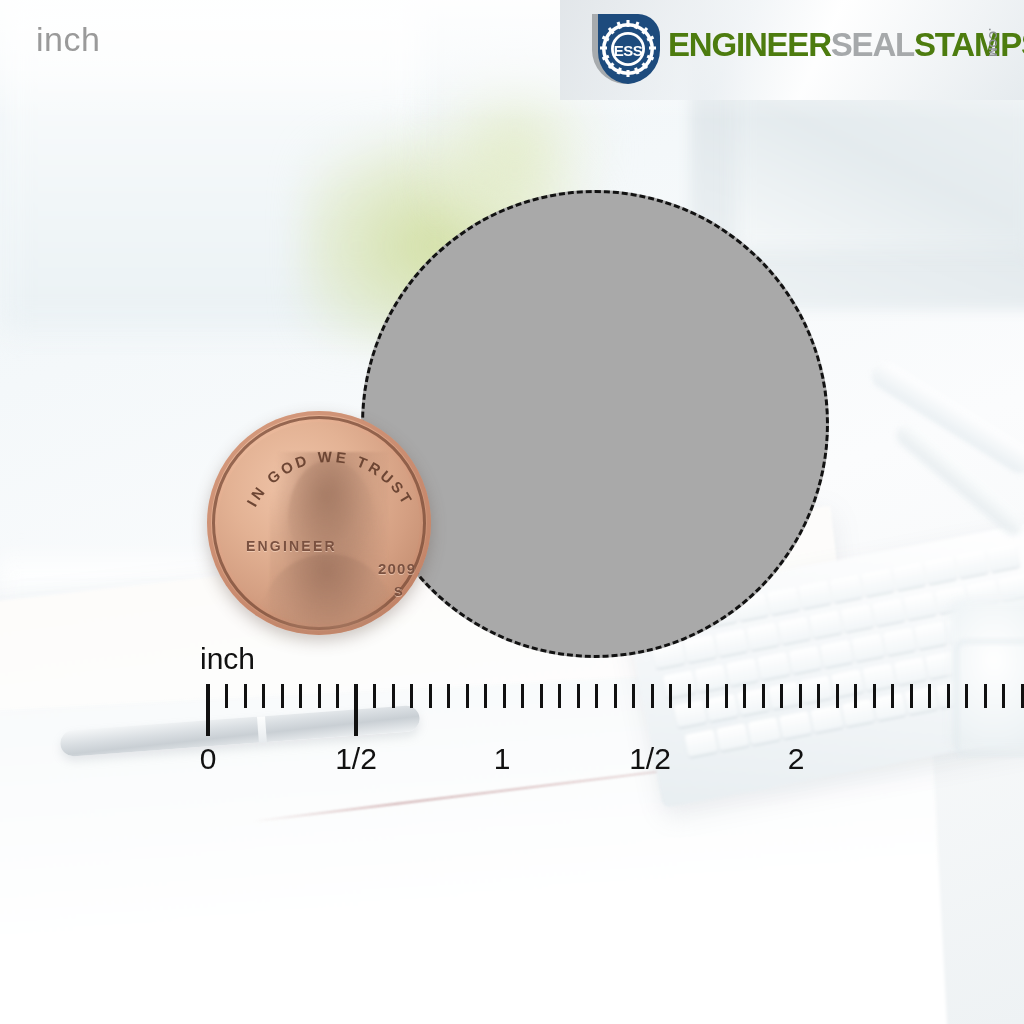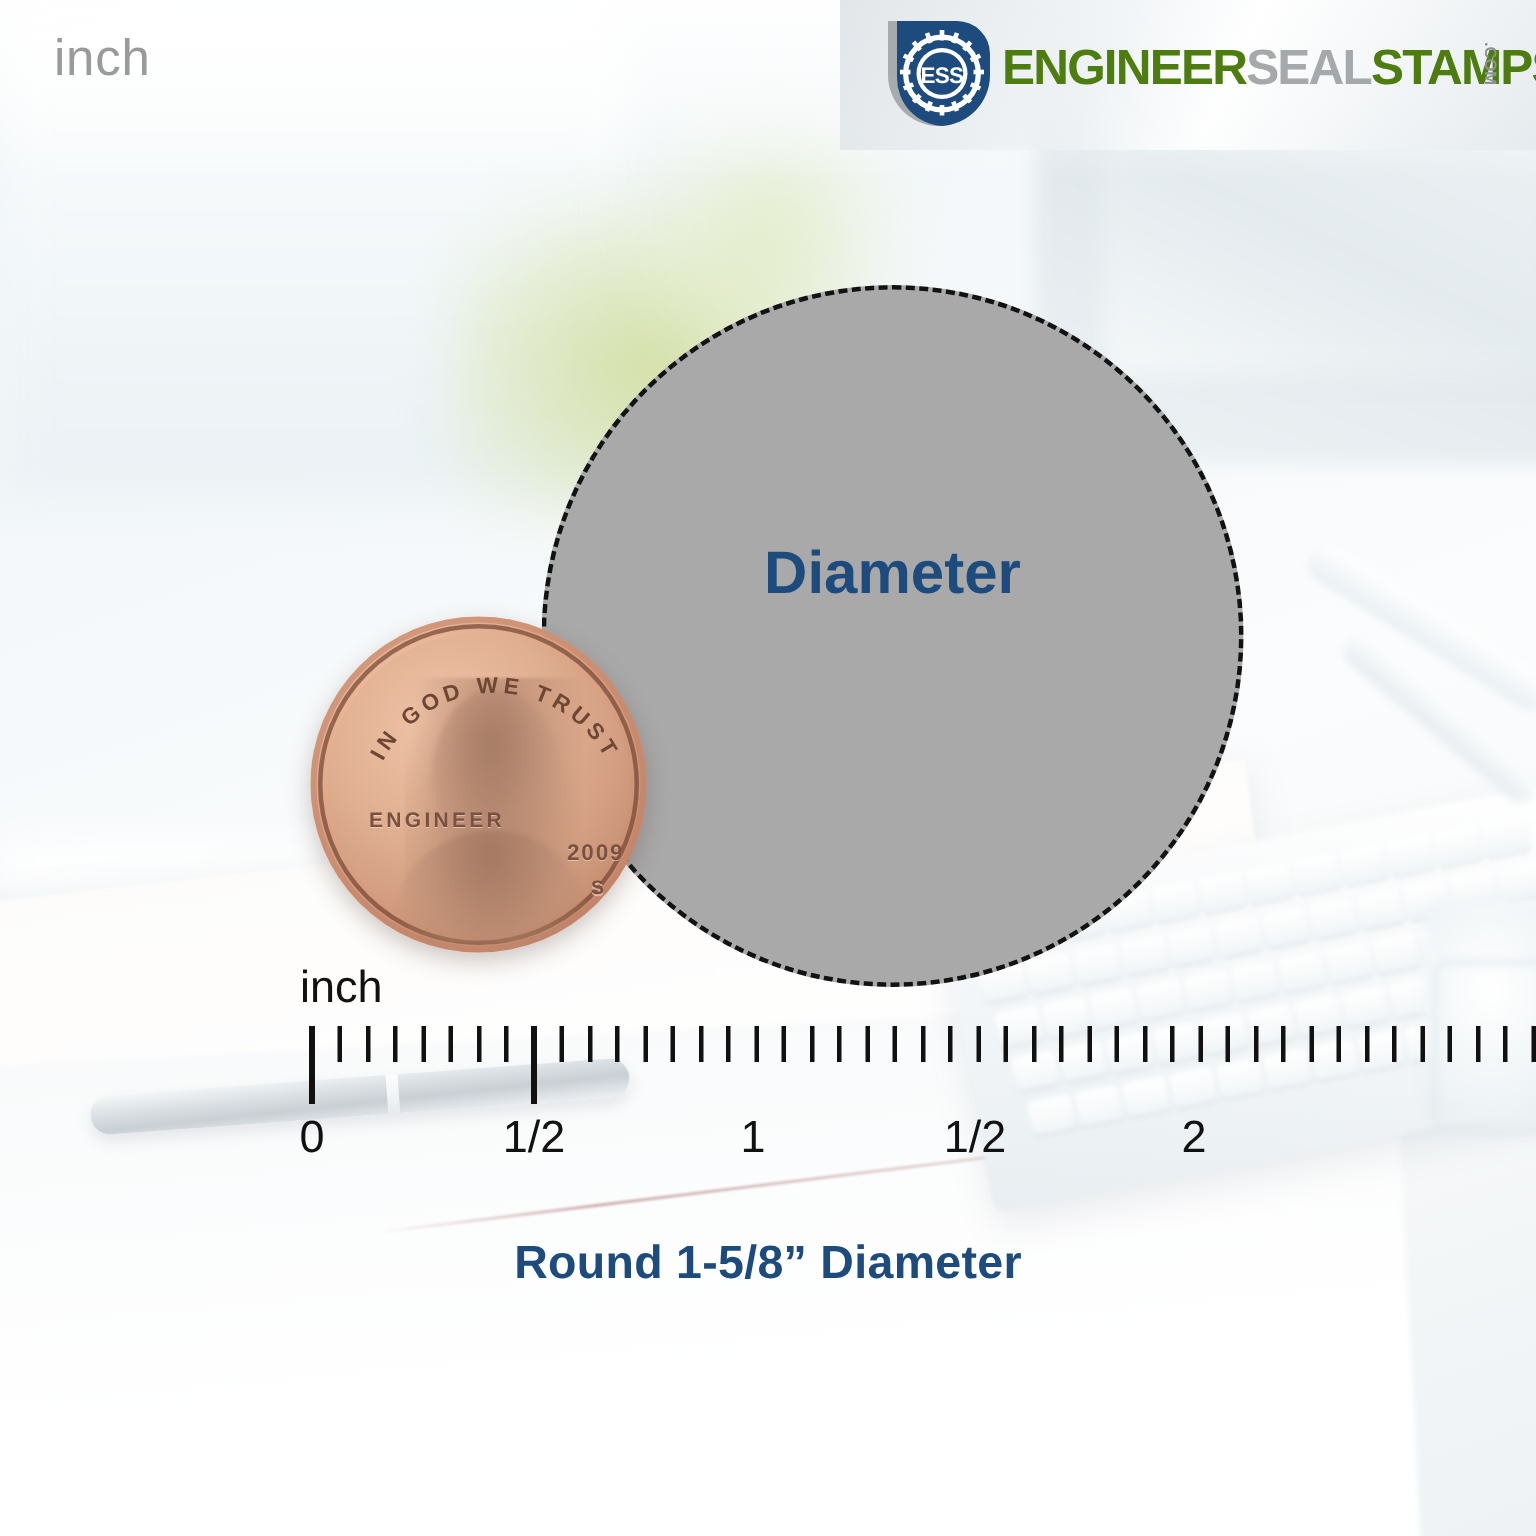--- a/index.html
+++ b/index.html
@@ -387,21 +387,20 @@
       </svg>
     </div>
     <div class="logo-txt">
       <span class="a">ENGINEER</span><span class="b">SEAL</span><span class="a">STAMPS</span>
     </div>
     <div class="logo-com">.COM</div>
   </div>
 
   <div class="shape">
     <div class="shape-label">
-      <span class="l2">Diameter</span>
     </div>
   </div>
 
   <div class="penny">
     <div class="penny-rim"></div>
     <div class="penny-inner">
       <div class="penny-bust"></div>
       <div class="penny-head"></div>
       <div class="penny-shoulder"></div>
       <svg class="penny-txt p-trust" viewBox="0 0 224 224" aria-hidden="true">
@@ -469,15 +468,14 @@
       </div>
     <div id="rlabels">
         <div class="rl" style="left: 208px;">0</div>
         <div class="rl" style="left: 356px;">1/2</div>
         <div class="rl" style="left: 502px;">1</div>
         <div class="rl" style="left: 650px;">1/2</div>
         <div class="rl" style="left: 796px;">2</div>
       </div>
   </div>
 
-  <div class="caption">Round 1-5/8” Diameter</div>
 
 </div>
 
 </body></html>

